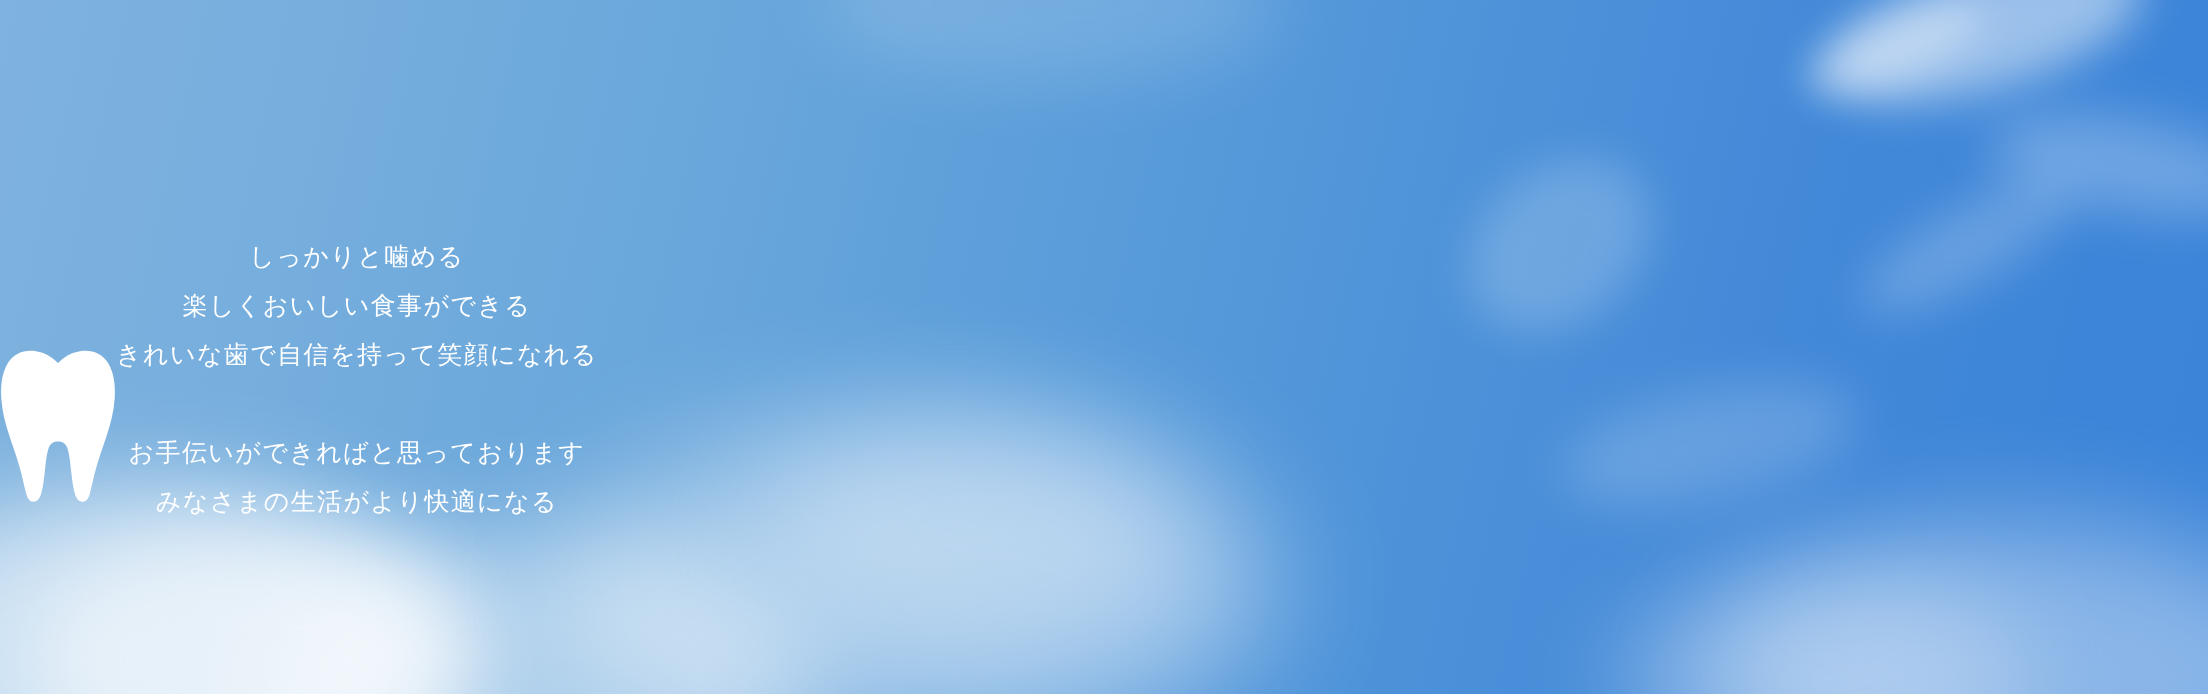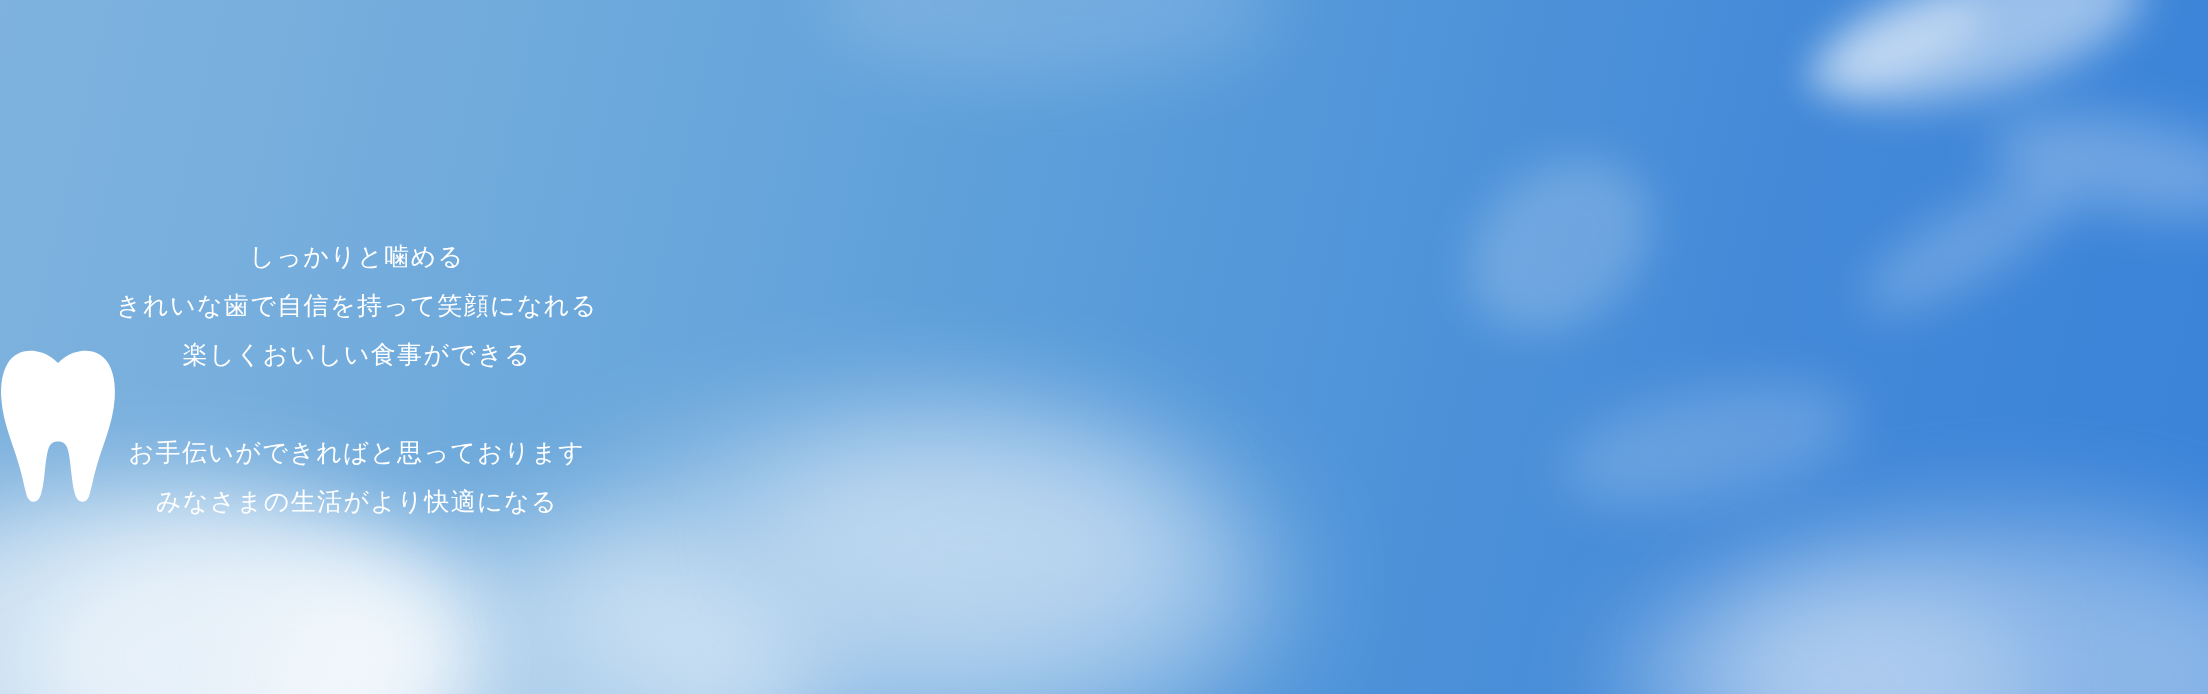--- a/index.html
+++ b/index.html
@@ -219,21 +219,21 @@
         C 98.0 113.5, 102.4 101.5, 106.4 89.5
         C 110.6 77.0, 113.8 64.5, 114.7 51.5
         C 115.6 38.5, 114.0 26.0, 108.4 16.5
         C 102.5 6.5, 92.0 2.4, 80.0 4.2
         C 71.0 5.5, 63.5 10.5, 58 16
         Z"></path>
     </svg>
 
     <div class="tagline">
       <span class="tagline-line">しっかりと噛める</span>
+      <span class="tagline-line">楽しくおいしい食事ができる</span>
       <span class="tagline-line">きれいな歯で自信を持って笑顔になれる</span>
-      <span class="tagline-line">楽しくおいしい食事ができる</span>
       <span class="tagline-gap"></span>
       <span class="tagline-line">お手伝いができればと思っております</span>
       <span class="tagline-line">みなさまの生活がより快適になる</span>
     </div>
 
   </div>
 </div>
 
 </body></html>

